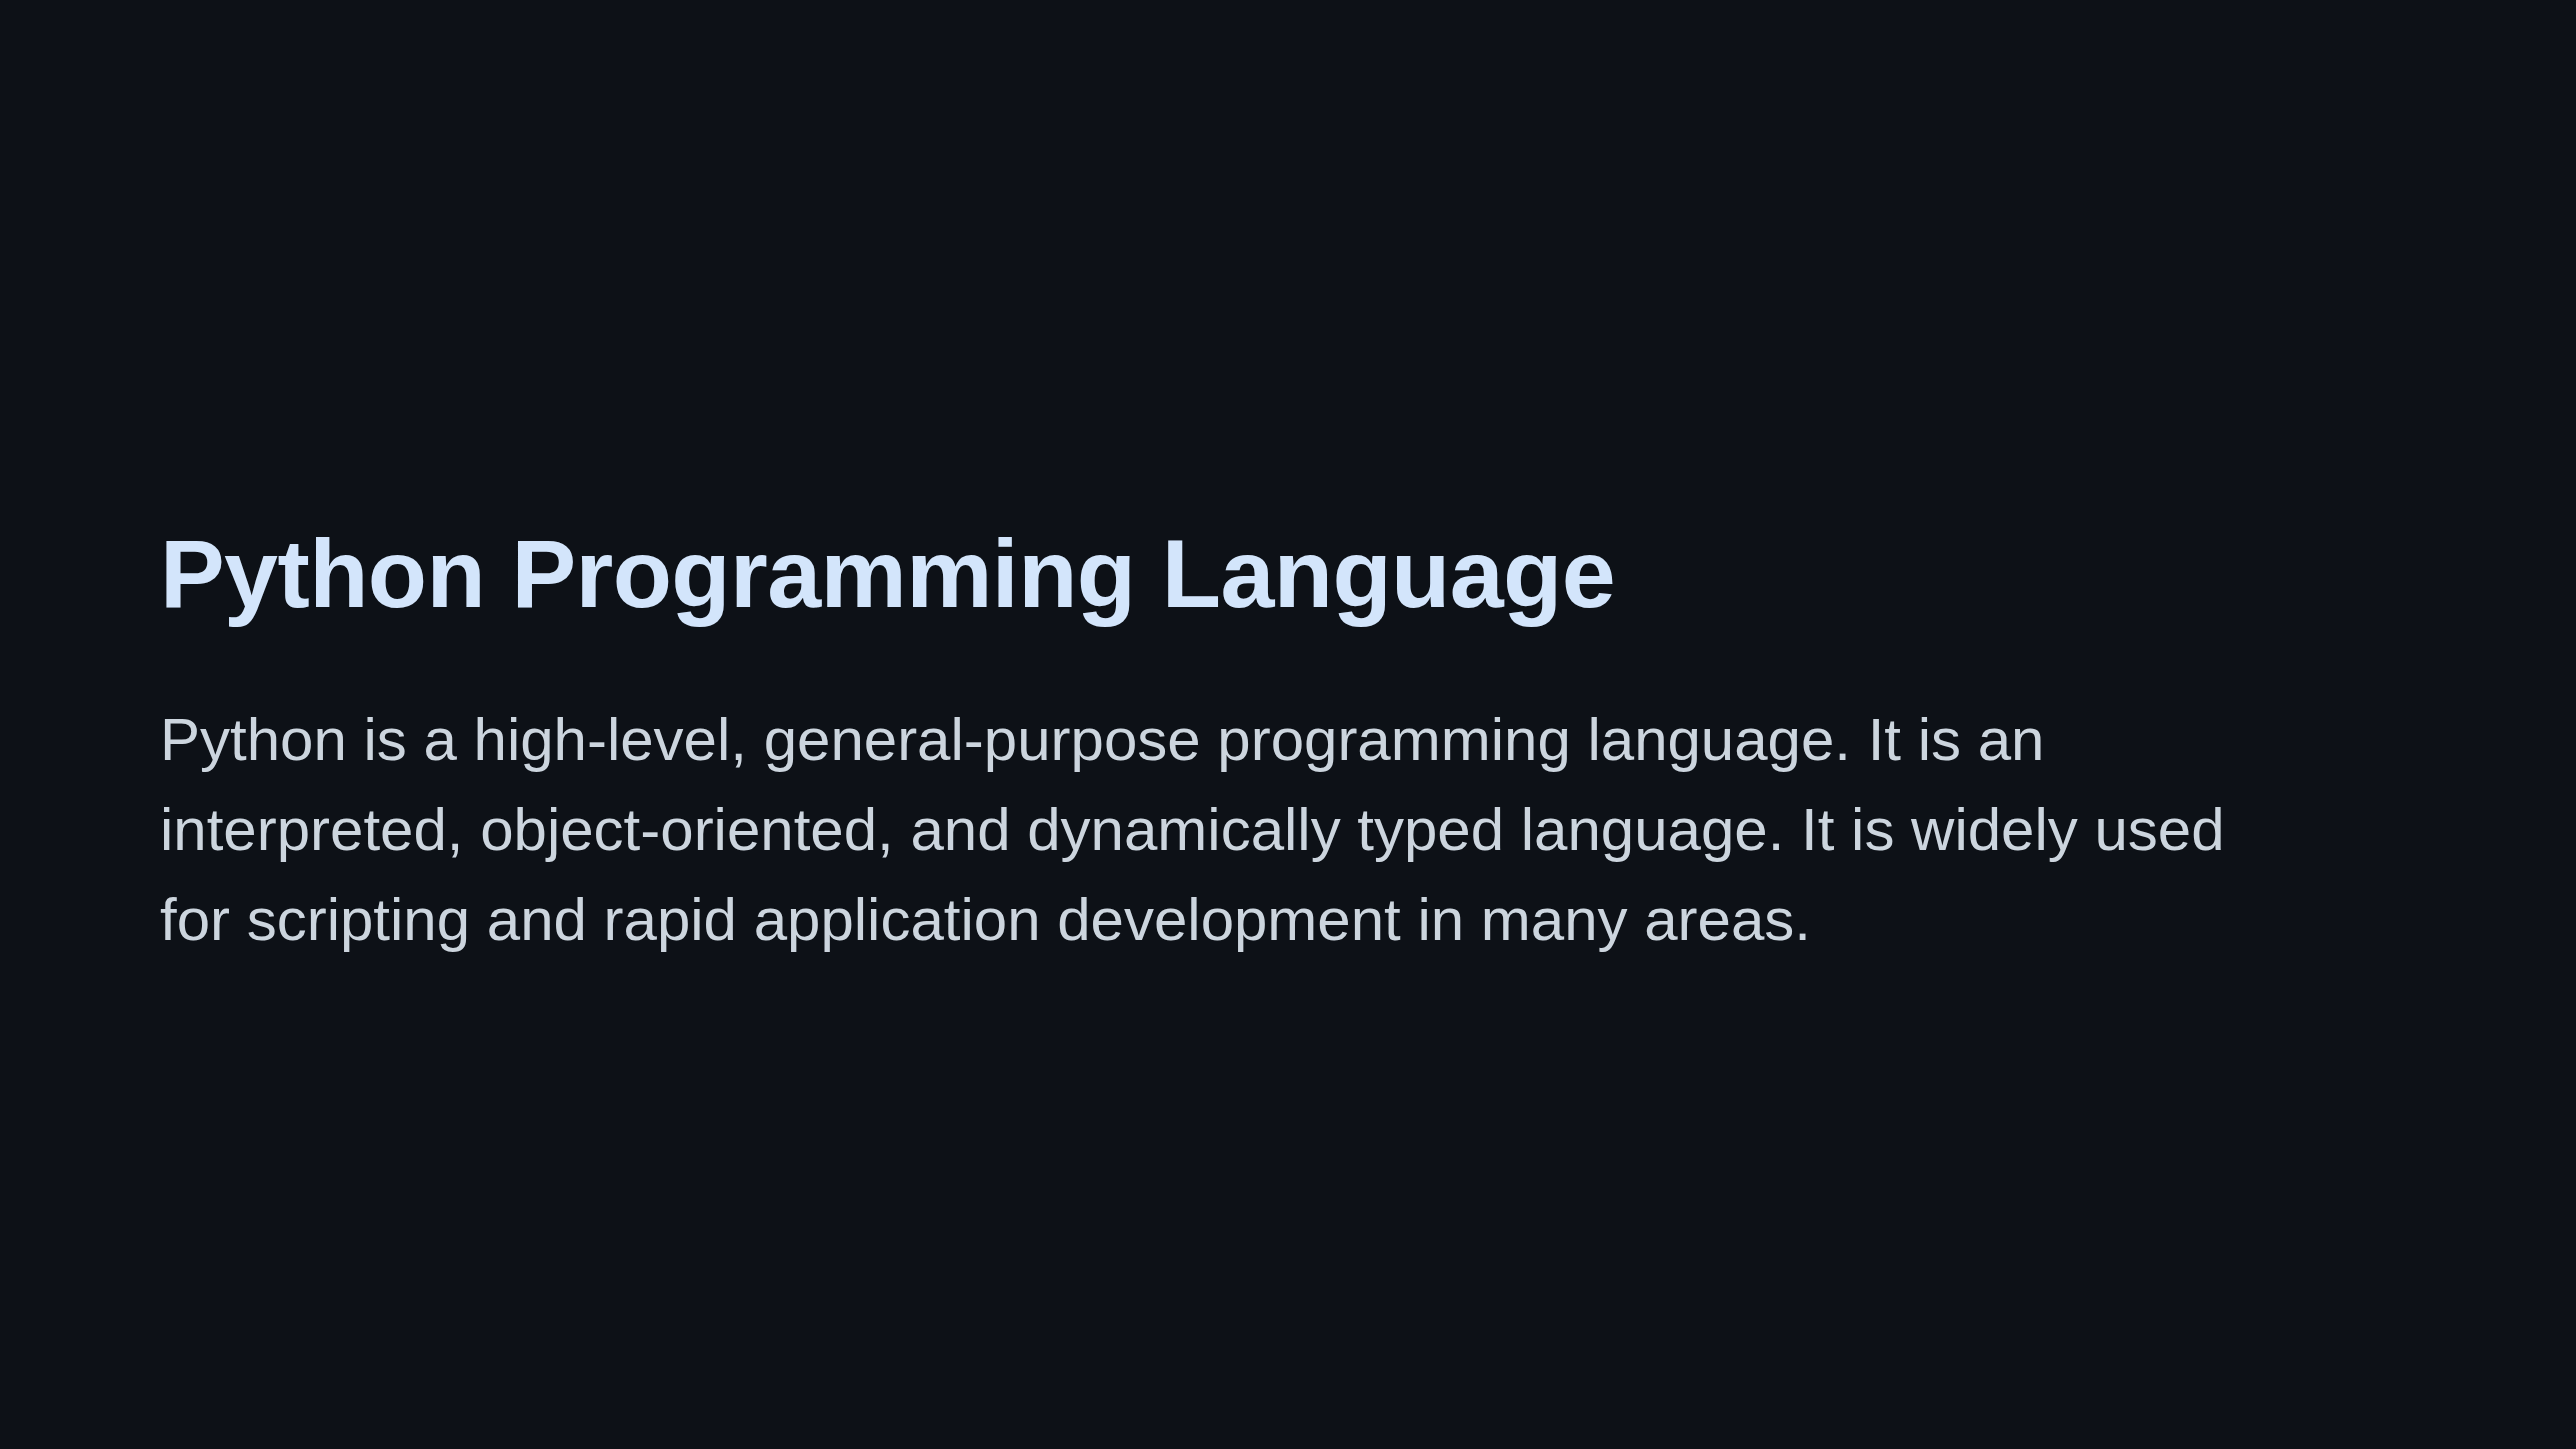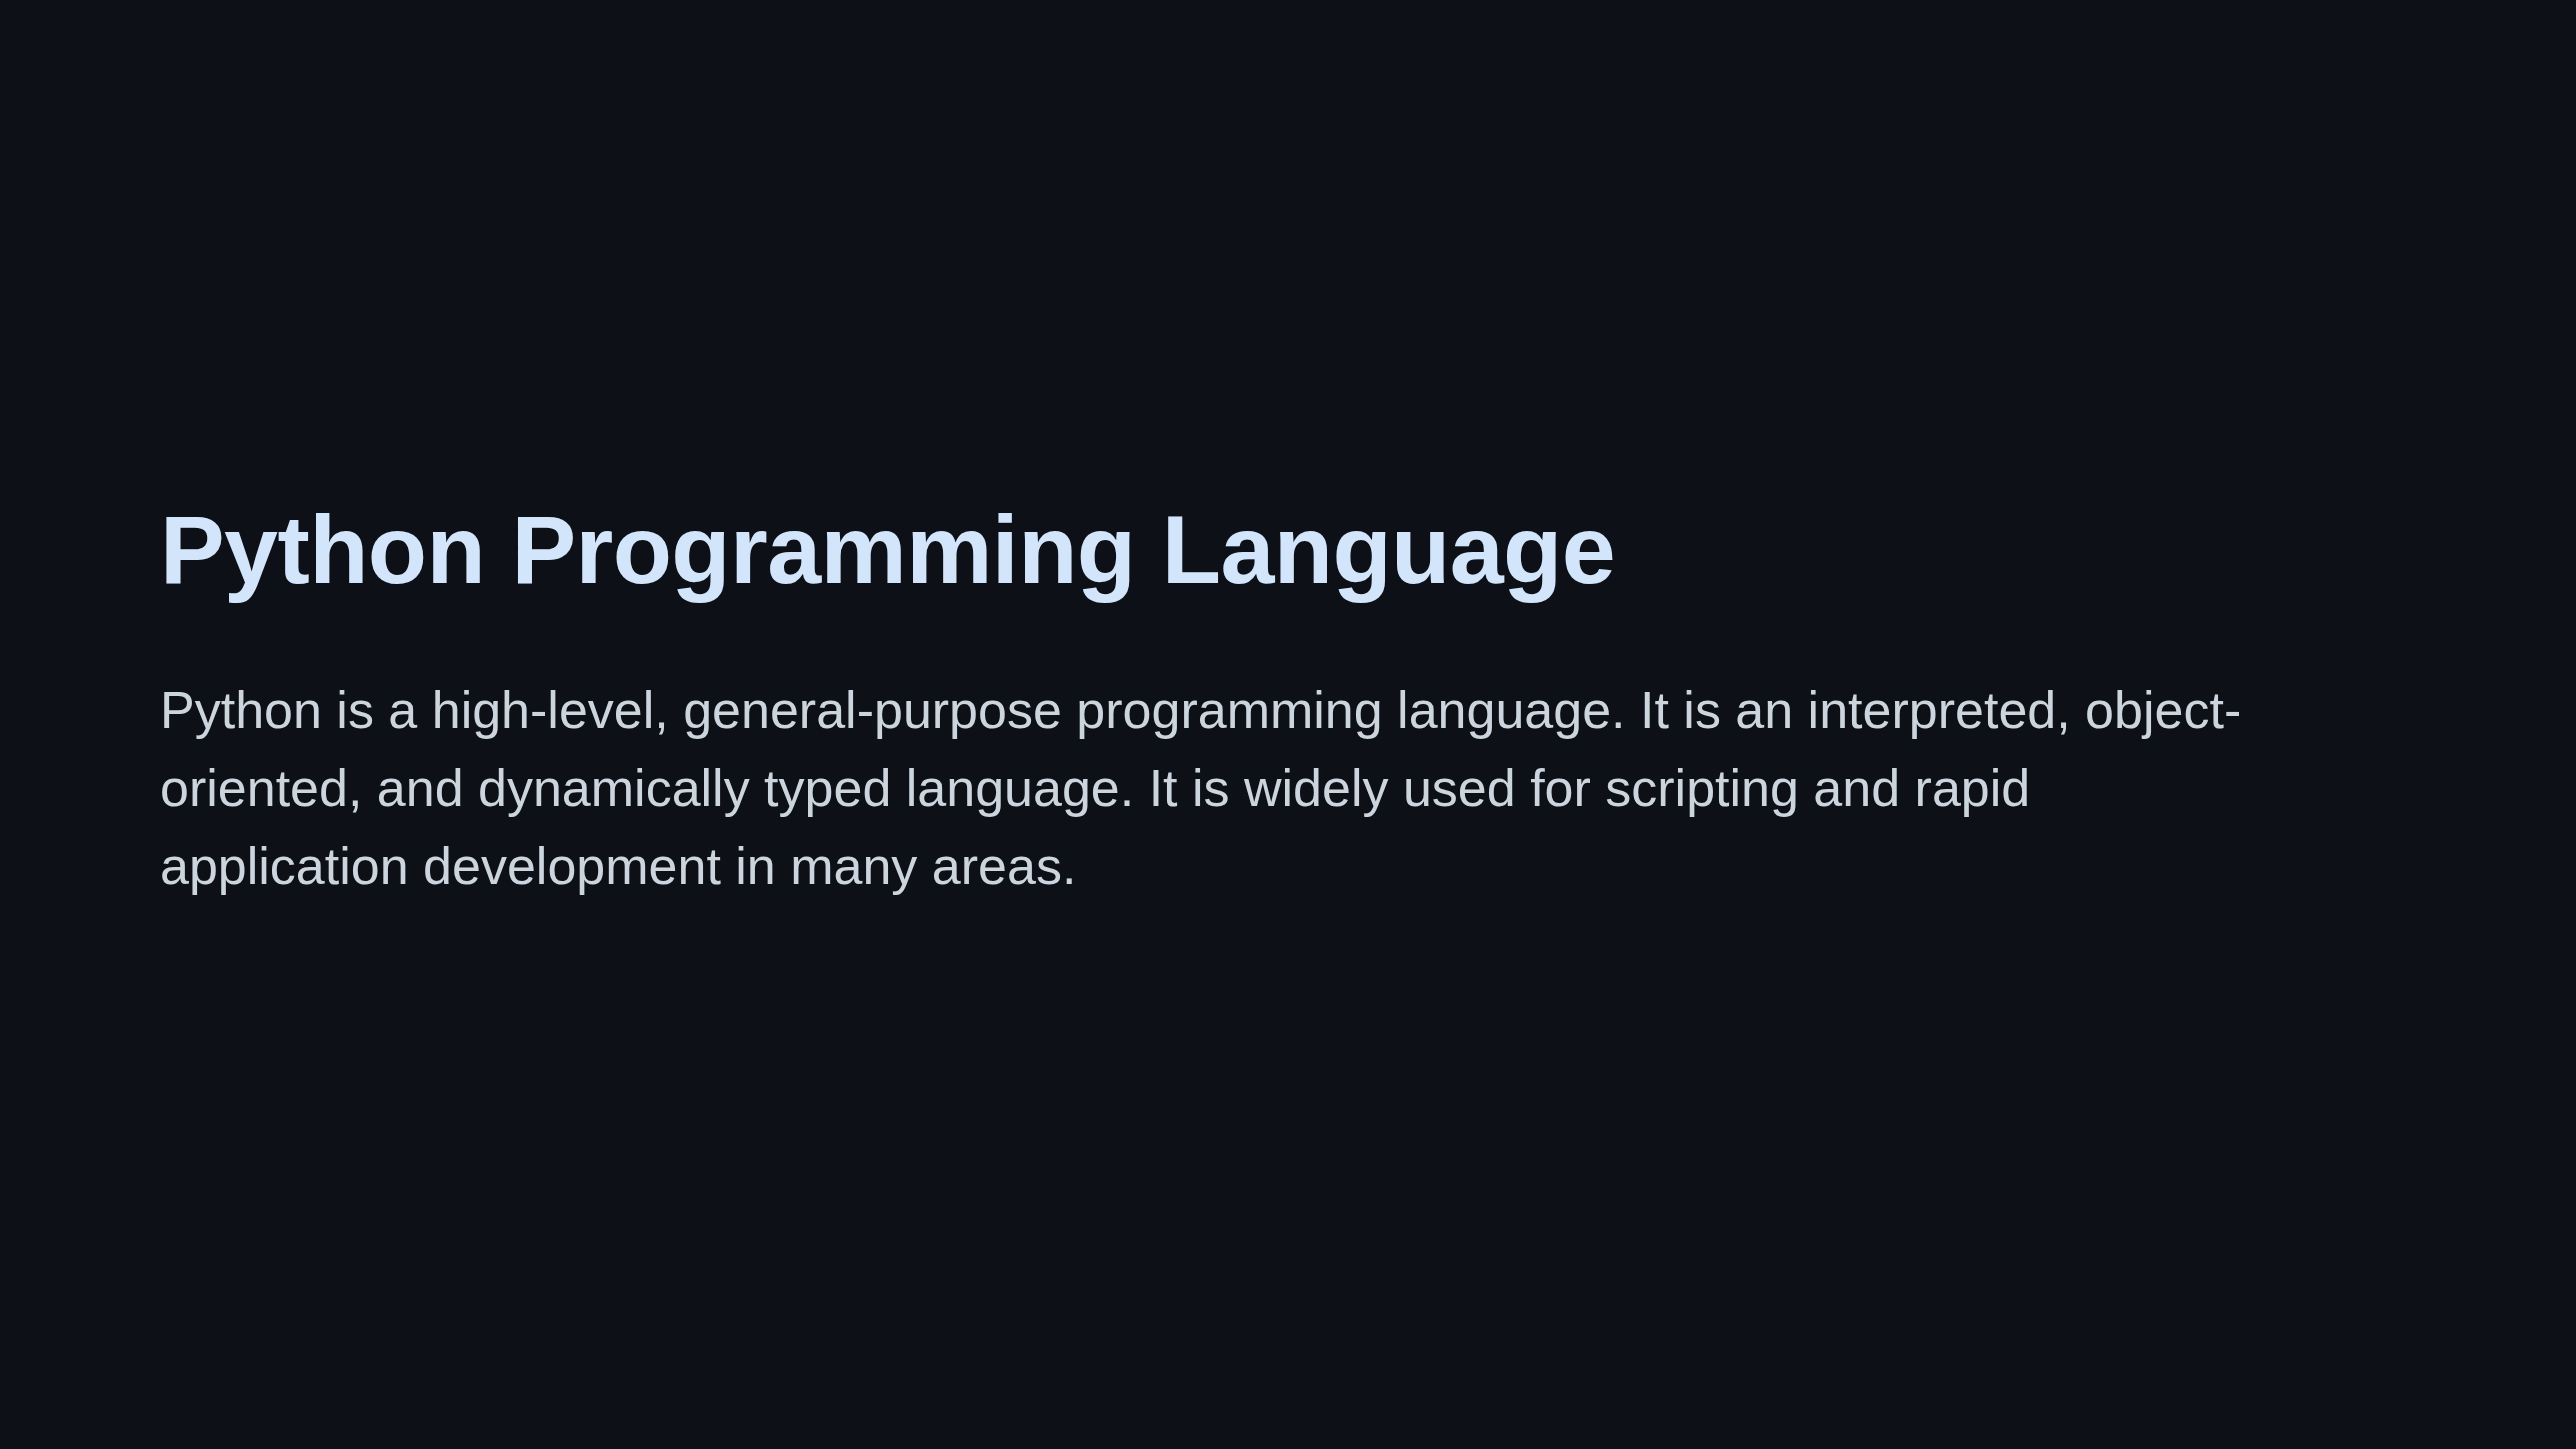--- a/index.html
+++ b/index.html
@@ -20,40 +20,40 @@
     width: 2576px;
     height: 1449px;
     box-sizing: border-box;
     position: relative;
     background: #0d1117;
   }
 
   .content-wrap {
     position: absolute;
     left: 160px;
-    top: 496px;
+    top: 520px;
     width: 2132px;
   }
 
   .article-heading {
     margin: 0;
     padding: 0;
     font-size: 97px;
     font-weight: 700;
     line-height: 1.12;
     letter-spacing: -0.6px;
     color: #d3e5fb;
     white-space: nowrap;
   }
 
   .article-body {
     margin: 0;
     padding: 0;
     margin-top: 66px;
-    font-size: 52px;
+    font-size: 60px;
     font-weight: 400;
     line-height: 1.5;
     letter-spacing: 0px;
     color: #ccd5de;
   }
 </style>
 </head>
 <body>
 
 <div class="page">

